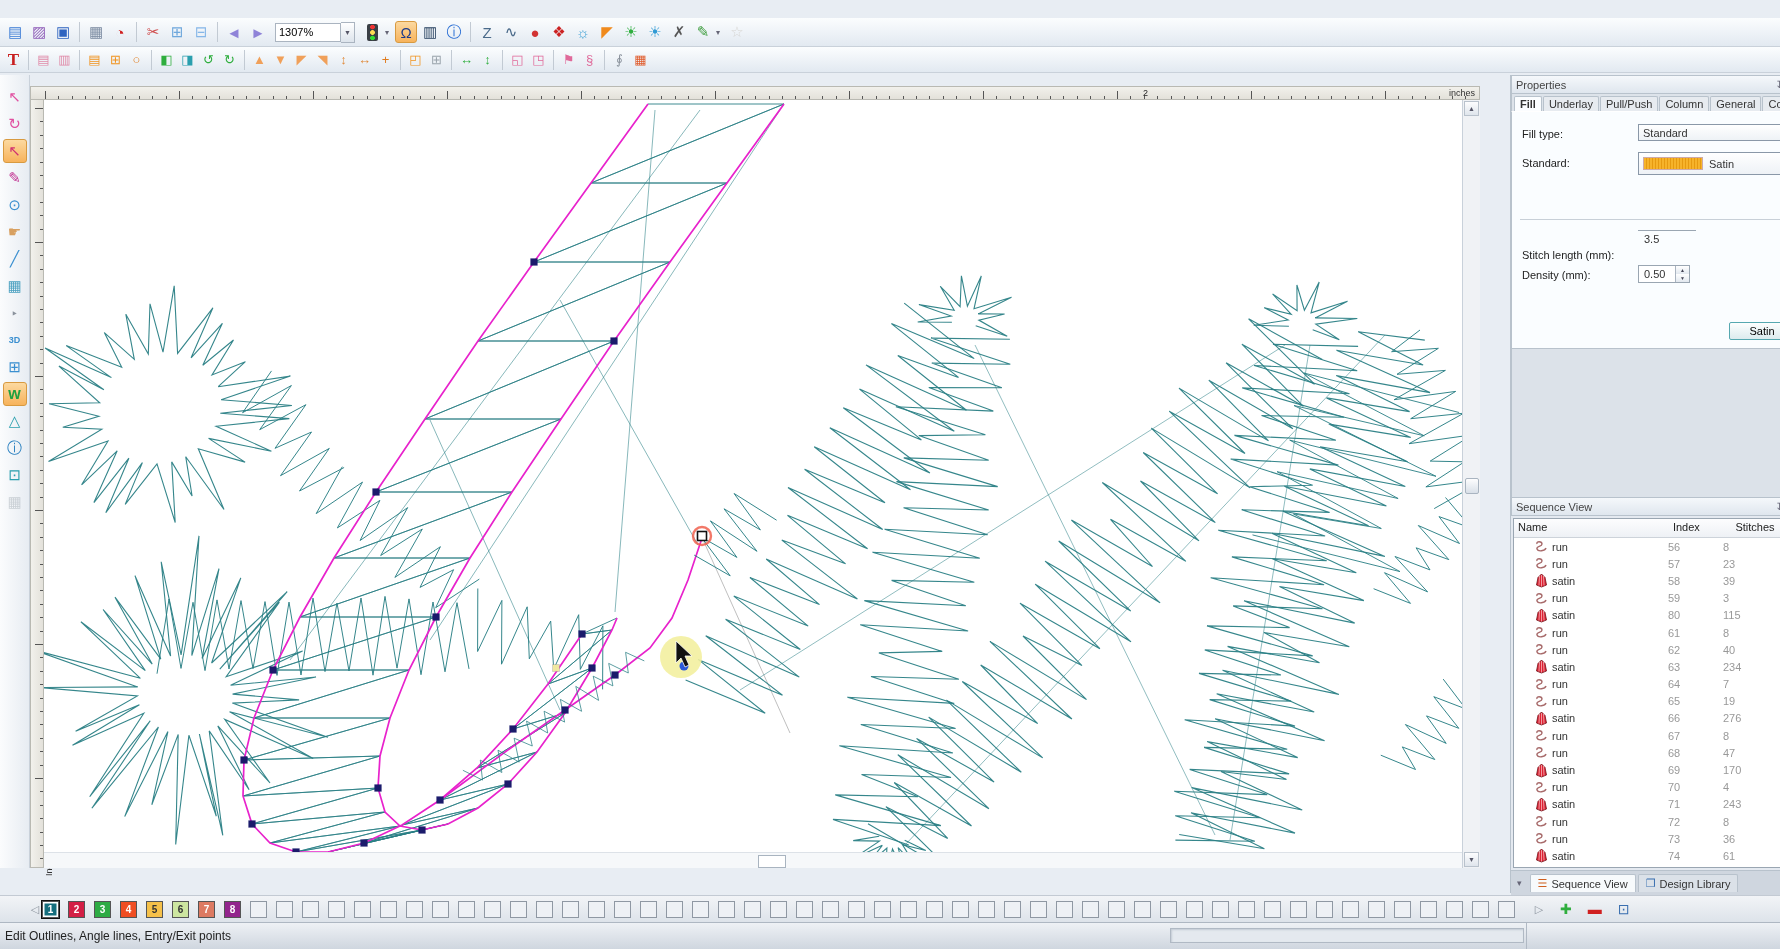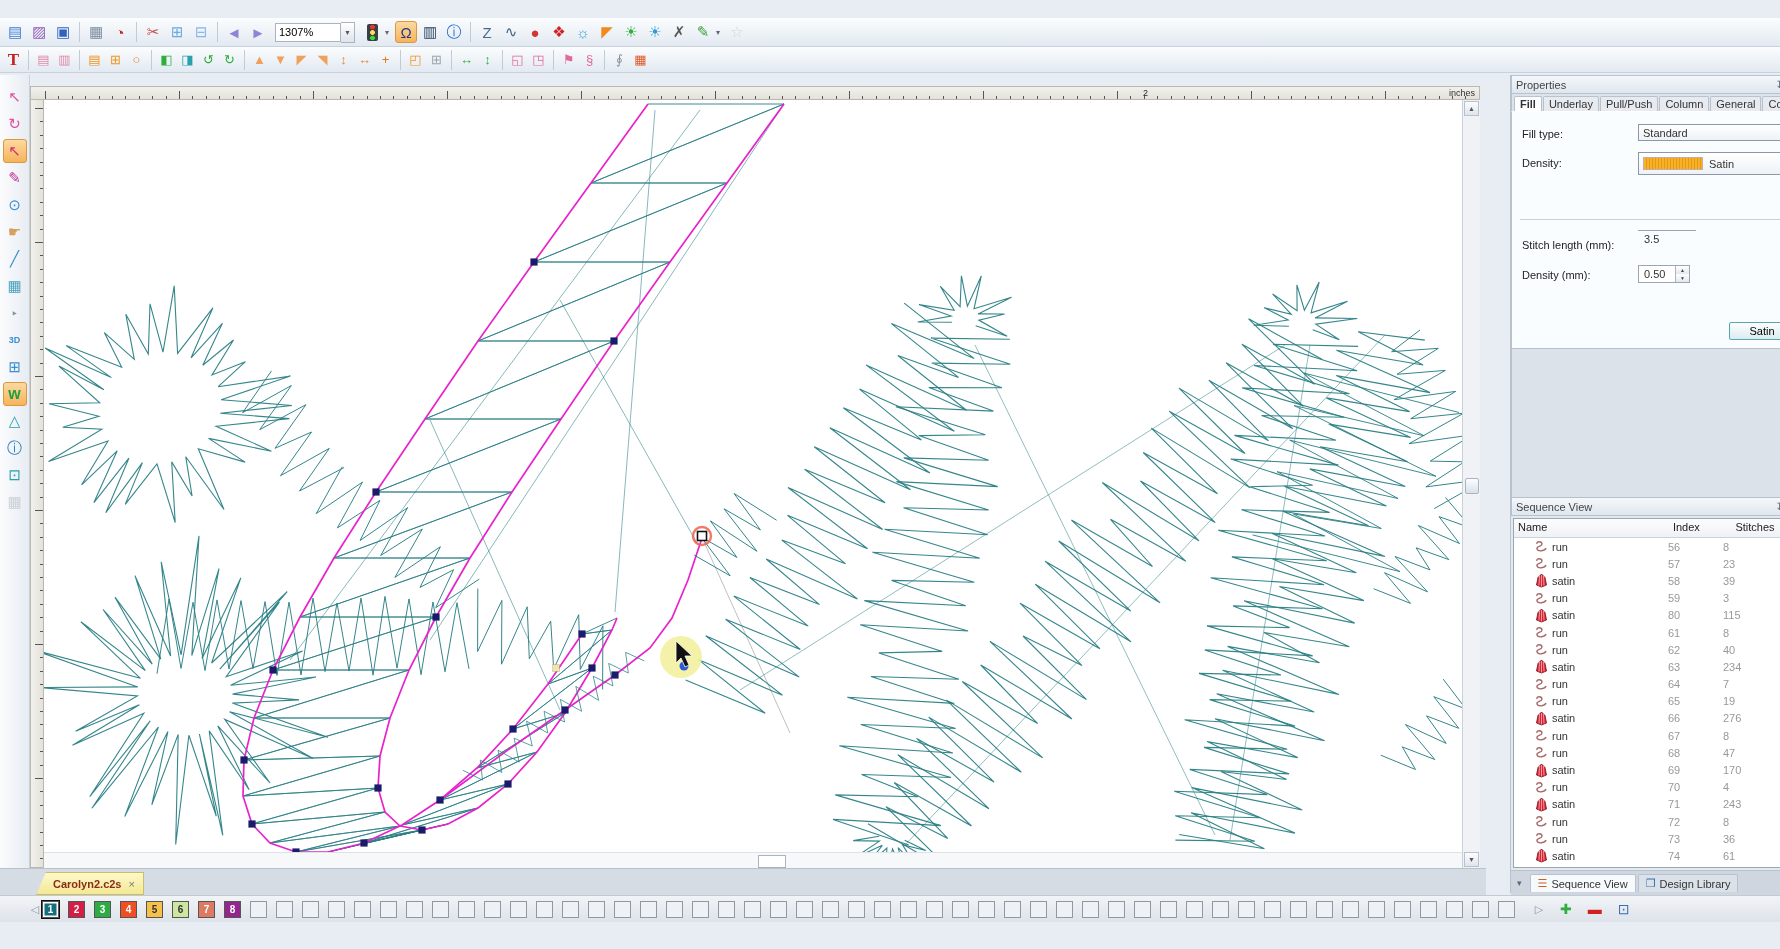--- a/index.html
+++ b/index.html
@@ -469,28 +469,28 @@
           <span>◀</span>
           <span>▶</span>
         </div>
       </div>
     <div class="pbody">
       <span class="plabel" style="top:16px">Fill type:</span>
       <div class="pselect" style="top:12px">
         <span>Standard</span>
         <span class="dd">▼</span>
       </div>
-      <span class="plabel" style="top:45px">Density:</span>
+      <span class="plabel" style="top:45px">Standard:</span>
       <div class="pselect" style="top:40px;height:23px">
         <span class="swatch"></span>
         <span>Satin</span>
         <span class="dd">▼</span>
       </div>
       <div class="pdivider"></div>
-      <span class="plabel" style="top:127px">Stitch length (mm):</span>
+      <span class="plabel" style="top:137px">Stitch length (mm):</span>
       <div class="pfield" style="top:118px">
         <span>3.5</span>
       </div>
       <span class="plabel" style="top:157px">Density (mm):</span>
       <div class="pspin" style="top:153px">
         <span class="val">0.50</span>
         <span class="btns">
             <div>▲</div>
             <div>▼</div>
           </span>
@@ -756,26 +756,20 @@
             <span>Sequence View</span>
           </div>
           <div class="seqtab">
             <span class="ticon" style="color: rgb(58, 111, 176);">❒</span>
             <span>Design Library</span>
           </div>
         </div>
     </div>
   </div>
 
-  <div class="tabrow">
-    <div class="doctab">
-      <span>Carolyn2.c2s</span>
-      <span class="x">×</span>
-    </div>
-  </div>
 
   <div class="palrow" id="palrow">
       <div class="pal-arrow">◁</div>
       <div class="sq colored selected" style="background: rgb(21, 110, 125); color: rgb(255, 255, 255);">1</div>
       <div class="sq colored" style="background: rgb(211, 31, 69); color: rgb(255, 255, 255);">2</div>
       <div class="sq colored" style="background: rgb(46, 171, 68); color: rgb(255, 255, 255);">3</div>
       <div class="sq colored" style="background: rgb(240, 78, 35); color: rgb(255, 255, 255);">4</div>
       <div class="sq colored" style="background: rgb(246, 193, 74); color: rgb(51, 51, 51);">5</div>
       <div class="sq colored" style="background: rgb(205, 230, 160); color: rgb(51, 51, 51);">6</div>
       <div class="sq colored" style="background: rgb(221, 122, 98); color: rgb(255, 255, 255);">7</div>
@@ -830,14 +824,19 @@
       <div class="sq"></div>
       <div class="sq"></div>
       <div class="pal-arrow right">▷</div>
       <div class="pal-ops">
         <span style="color: rgb(47, 174, 62);">✚</span>
         <span style="color: rgb(208, 32, 32);">▬</span>
         <span style="color: rgb(58, 111, 176);">⊡</span>
       </div>
     </div>
 
+  <div class="statusbar">
+    <span class="statustext">Edit Outlines, Angle lines, Entry/Exit points</span>
+    <div class="status-inset"></div>
+    <div class="status-seg"></div>
+  </div>
 
 </div>
 
 </body></html>

